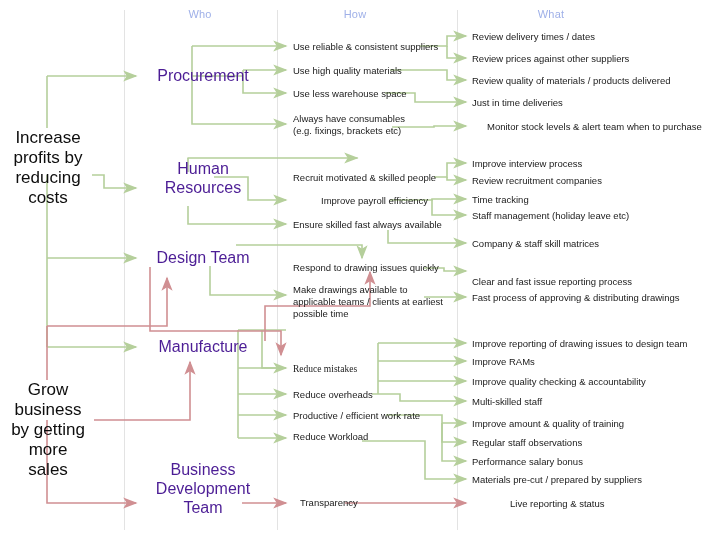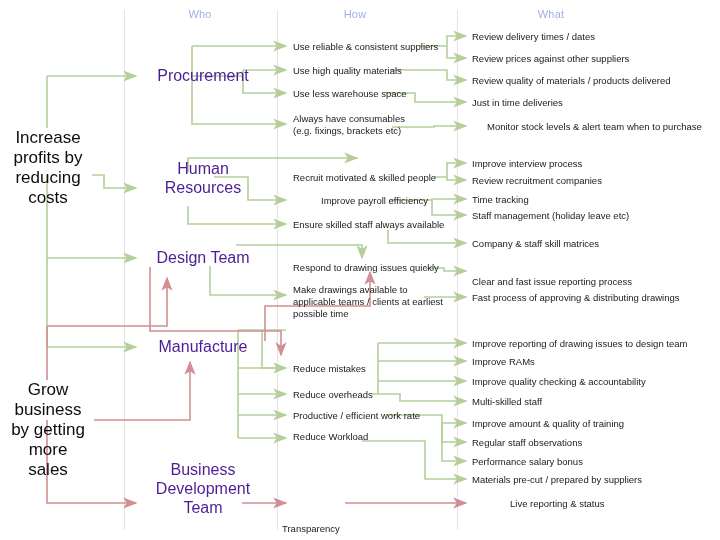--- a/index.html
+++ b/index.html
@@ -141,30 +141,30 @@
 Development
 Team</div>
 
   <div class="lbl how" style="left:293px;top:41px;">Use reliable &amp; consistent suppliers</div>
   <div class="lbl how" style="left:293px;top:65px;">Use high quality materials</div>
   <div class="lbl how" style="left:293px;top:88px;">Use less warehouse space</div>
   <div class="lbl how" style="left:293px;top:113px;">Always have consumables
 (e.g. fixings, brackets etc)</div>
   <div class="lbl how" style="left:293px;top:172px;">Recruit motivated &amp; skilled people</div>
   <div class="lbl how" style="left:293px;top:195px;margin-left:28px;">Improve payroll efficiency</div>
-  <div class="lbl how" style="left:293px;top:219px;">Ensure skilled staff always available</div>
+  <div class="lbl how" style="left:293px;top:219px;">Ensure skilled fast always available</div>
   <div class="lbl how" style="left:293px;top:262px;">Respond to drawing issues quickly</div>
   <div class="lbl how" style="left:293px;top:284px;">Make drawings available to
 applicable teams / clients at earliest
 possible time</div>
-  <div class="lbl how" style="left:293px;top:363px;">Reduce mistakes</div>
+  <div class="lbl how" style="left:293px;top:363px;font-family:Liberation Serif, serif;">Reduce mistakes</div>
   <div class="lbl how" style="left:293px;top:389px;">Reduce overheads</div>
   <div class="lbl how" style="left:293px;top:410px;">Productive / efficient work rate</div>
   <div class="lbl how" style="left:293px;top:431px;">Reduce Workload</div>
-  <div class="lbl how" style="left:282px;top:497px;margin-top:26px;">Transparency</div>
+  <div class="lbl how" style="left:300px;top:497px;">Transparency</div>
 
   <div class="lbl what" style="left:472px;top:31px;">Review delivery times / dates</div>
   <div class="lbl what" style="left:472px;top:53px;">Review prices against other suppliers</div>
   <div class="lbl what" style="left:472px;top:75px;">Review quality of materials / products delivered</div>
   <div class="lbl what" style="left:472px;top:97px;">Just in time deliveries</div>
   <div class="lbl what" style="left:472px;top:121px;padding-left:15px;">Monitor stock levels &amp; alert team when to purchase</div>
   <div class="lbl what" style="left:472px;top:158px;">Improve interview process</div>
   <div class="lbl what" style="left:472px;top:175px;">Review recruitment companies</div>
   <div class="lbl what" style="left:472px;top:194px;">Time tracking</div>
   <div class="lbl what" style="left:472px;top:210px;">Staff management (holiday leave etc)</div>

